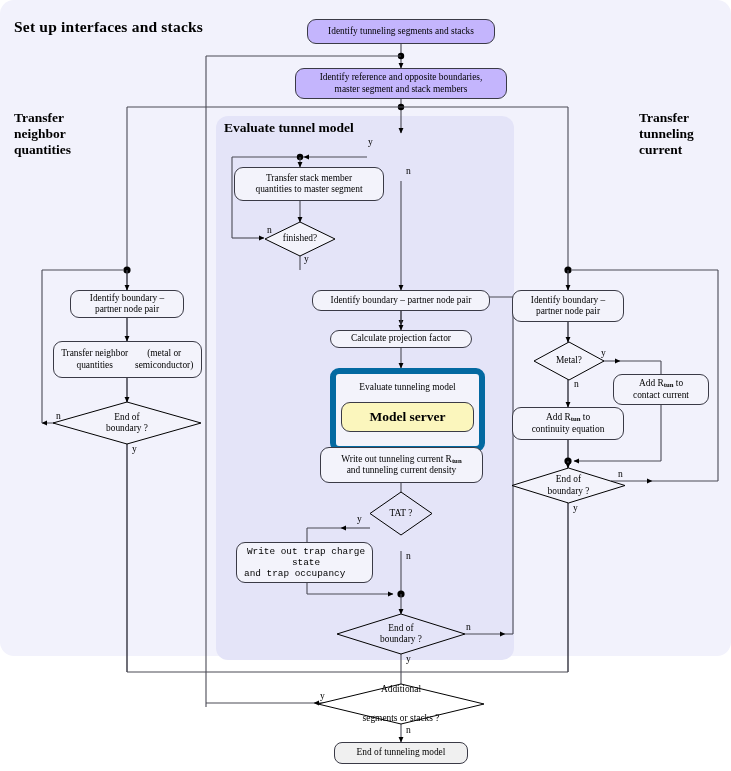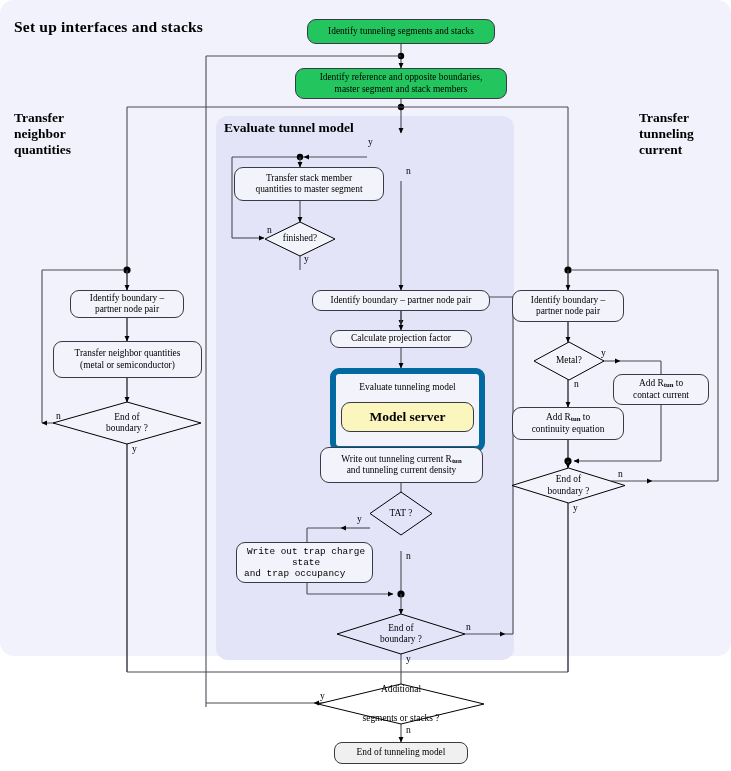--- a/index.html
+++ b/index.html
@@ -21,21 +21,21 @@
   #h-left{left:14px;top:110px;font-size:13.5px;}
   #h-right{left:639px;top:110px;font-size:13.5px;}
 
   
   .node{position:absolute;box-sizing:border-box;display:flex;
         align-items:center;justify-content:center;text-align:center;
         color:#000;}
   .rbox{border:1px solid #3a3a46;border-radius:9px;background:#f3f3fb;
         font-size:9.4px;line-height:1.2;padding:1px 4px;}
   .rbox.onwhite{background:#f0f0f0;}
-  .rbox.onlav{background:#22c55e;}
+  .rbox.onlav{background:#c4b5fd;}
   .rbox.yellow{background:#fbf6bd;border:1px solid #3a3a46;border-radius:9px;
         font-weight:bold;font-size:13.5px;}
   .group{border:6px solid #0369a1;border-radius:9px;background:#f3f3fb;}
   .group-label{position:absolute;left:0;right:0;text-align:center;
         font-size:9.4px;color:#000;}
 
   
   .dia{position:absolute;}
   .dia svg{position:absolute;left:0;top:0;overflow:visible;}
   .dia .dtext{position:absolute;left:0;top:0;width:100%;height:100%;
@@ -206,21 +206,21 @@
   <div class="node rbox" style="left:236px;top:542px;width:137px;height:41px;flex-direction:column;align-items:flex-start;padding-left:7px;font-family:Liberation Mono, monospace;">
     <span>Write out trap charge state</span>
     <span>and trap occupancy</span>
   </div>
 
   <div class="node rbox" style="left:70px;top:290px;width:114px;height:28px;flex-direction:column;">
     <span>Identify boundary –</span>
     <span>partner node pair</span>
   </div>
 
-  <div class="node rbox" style="left:53px;top:341px;width:149px;height:37px;flex-direction:column;">
+  <div class="node rbox" style="left:53px;top:341px;width:149px;height:37px;flex-direction:row;">
     <span>Transfer neighbor quantities</span>
     <span>(metal or semiconductor)</span>
   </div>
 
   <div class="node rbox" style="left:512px;top:290px;width:112px;height:32px;flex-direction:column;">
     <span>Identify boundary –</span>
     <span>partner node pair</span>
   </div>
 
   <div class="node rbox" style="left:613px;top:374px;width:96px;height:31px;flex-direction:column;">

